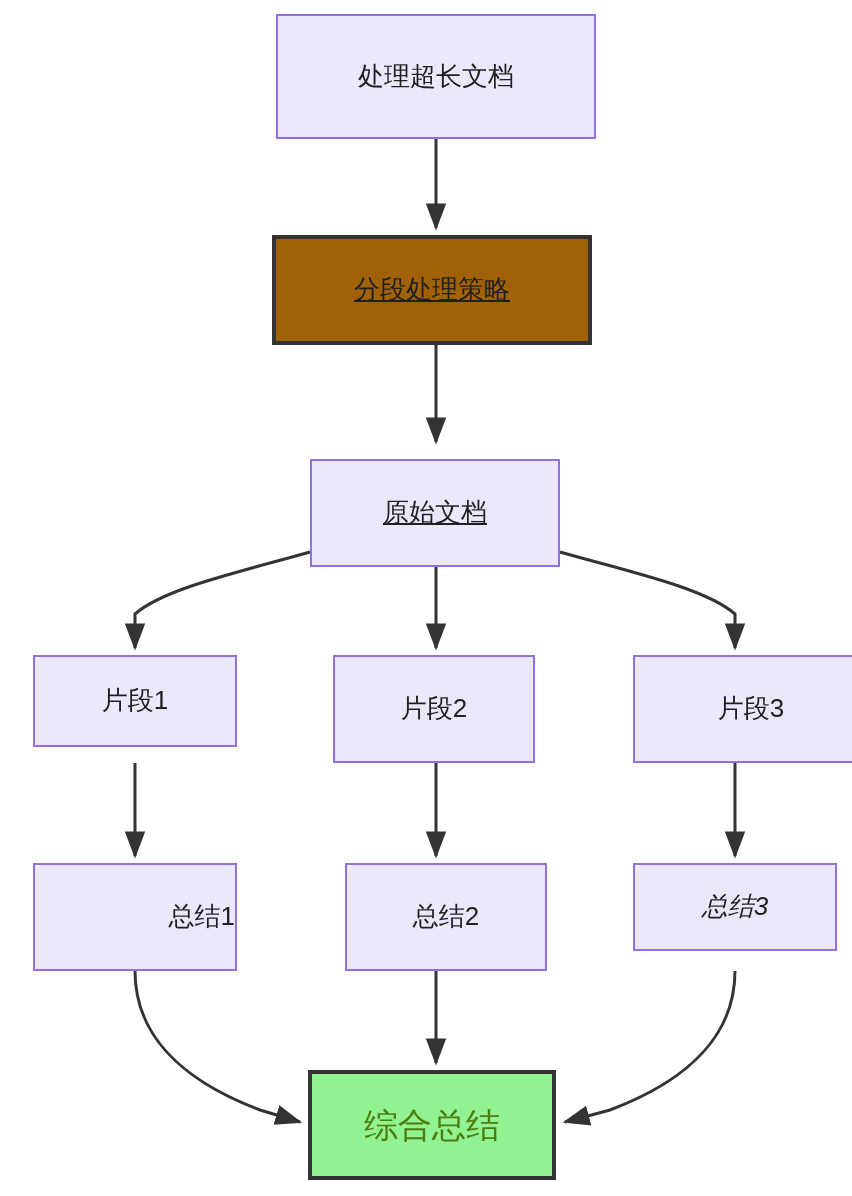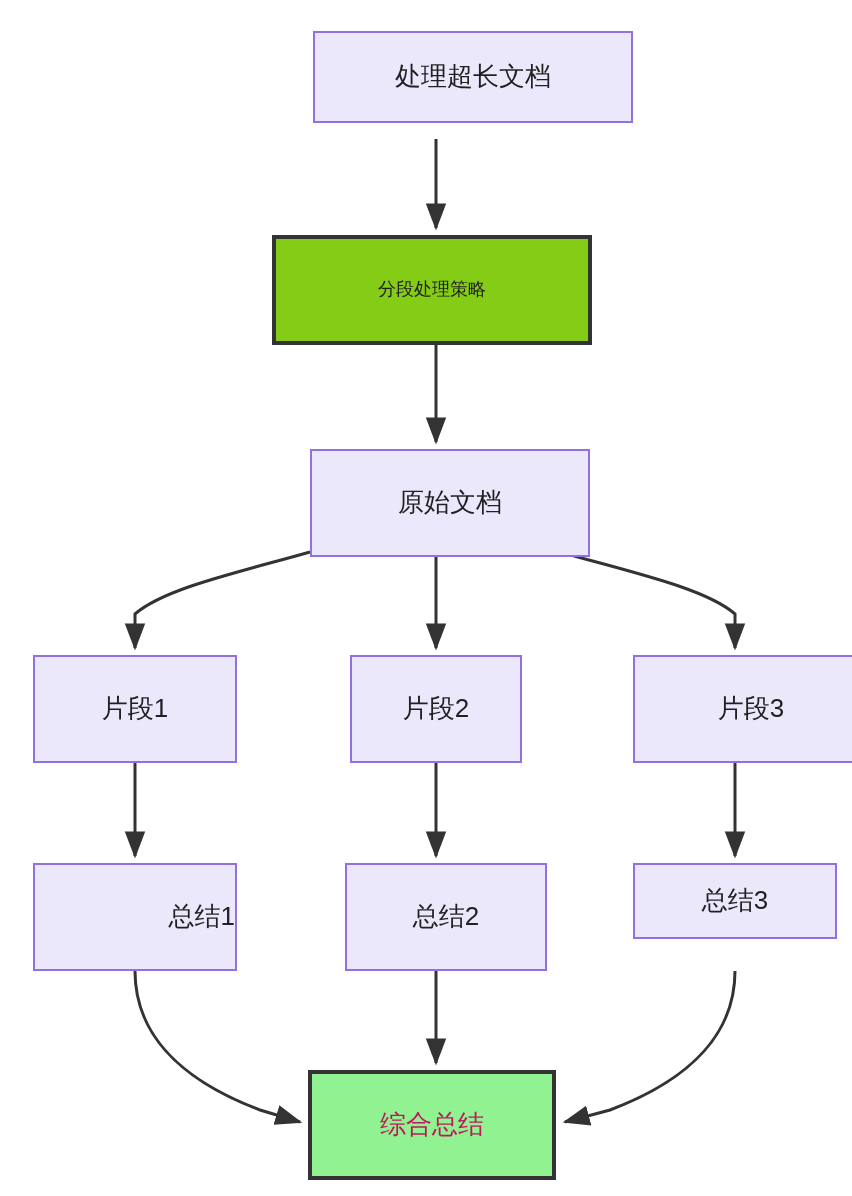--- a/index.html
+++ b/index.html
@@ -41,31 +41,32 @@
   }
   
   .node.style-default {
     background: #ebe8fc;
     border: 2px solid #9370e0;
     color: #1f2020;
     font-size: 26px;
   }
   
   .node.style-highlight {
-    background: #84cc16;
+    background: #a16207;
     border: 4px solid #333333;
     color: #1f2020;
-    font-size: 18px;
+    font-size: 26px;
+    text-decoration: underline;
   }
   
   .node.style-result {
     background: #90f291;
     border: 4px solid #333333;
-    color: #be185d;
-    font-size: 26px;
+    color: #4d7c0f;
+    font-size: 34px;
   }
 </style>
 </head>
 <body>
 
 <div id="diagram-root">
 
   <svg id="edge-layer" viewBox="0 0 852 1196" width="852" height="1196" xmlns="http://www.w3.org/2000/svg">
     <defs>
       <marker id="arrowhead" markerWidth="10" markerHeight="10" refX="8.2" refY="4" orient="auto" markerUnits="strokeWidth">
@@ -81,45 +82,45 @@
         <path d="M 135,763 L 135,856" fill="none" stroke="#333333" stroke-width="3" stroke-linecap="butt" marker-end="url(#arrowhead)"></path>
         <path d="M 436,763 L 436,856" fill="none" stroke="#333333" stroke-width="3" stroke-linecap="butt" marker-end="url(#arrowhead)"></path>
         <path d="M 735,763 L 735,856" fill="none" stroke="#333333" stroke-width="3" stroke-linecap="butt" marker-end="url(#arrowhead)"></path>
         <path d="M 135,971 C 135,1030 175,1078 260,1110 L 300,1122" fill="none" stroke="#333333" stroke-width="3" stroke-linecap="butt" marker-end="url(#arrowhead)"></path>
         <path d="M 436,971 L 436,1063" fill="none" stroke="#333333" stroke-width="3" stroke-linecap="butt" marker-end="url(#arrowhead)"></path>
         <path d="M 735,971 C 735,1030 695,1078 610,1110 L 565,1122" fill="none" stroke="#333333" stroke-width="3" stroke-linecap="butt" marker-end="url(#arrowhead)"></path>
       </g>
   </svg>
 
   <div id="nodes-group">
-      <div class="node style-default" style="left: 276px; top: 31px; width: 320px; height: 92px; margin-left: 37px;">
+      <div class="node style-default" style="left: 276px; top: 14px; width: 320px; height: 125px;">
         <span class="node-label">处理超长文档</span>
       </div>
       <div class="node style-highlight" style="left: 272px; top: 235px; width: 320px; height: 110px;">
         <span class="node-label">分段处理策略</span>
       </div>
-      <div class="node style-default" style="left: 310px; top: 449px; width: 280px; height: 108px;">
+      <div class="node style-default" style="left: 310px; top: 459px; width: 250px; height: 108px; text-decoration: underline;">
         <span class="node-label">原始文档</span>
       </div>
-      <div class="node style-default" style="left: 33px; top: 655px; width: 204px; height: 108px;">
+      <div class="node style-default" style="left: 33px; top: 655px; width: 204px; height: 92px;">
         <span class="node-label">片段1</span>
       </div>
-      <div class="node style-default" style="left: 350px; top: 655px; width: 172px; height: 108px;">
+      <div class="node style-default" style="left: 333px; top: 655px; width: 202px; height: 108px;">
         <span class="node-label">片段2</span>
       </div>
       <div class="node style-default" style="left: 633px; top: 655px; width: 236px; height: 108px;">
         <span class="node-label">片段3</span>
       </div>
       <div class="node style-default" style="left: 33px; top: 863px; width: 204px; height: 108px; justify-content: flex-end;">
         <span class="node-label">总结1</span>
       </div>
       <div class="node style-default" style="left: 335px; top: 863px; width: 202px; height: 108px; margin-left: 10px;">
         <span class="node-label">总结2</span>
       </div>
-      <div class="node style-default" style="left: 633px; top: 863px; width: 204px; height: 76px;">
+      <div class="node style-default" style="left: 633px; top: 863px; width: 204px; height: 88px; font-style: italic;">
         <span class="node-label">总结3</span>
       </div>
       <div class="node style-result" style="left: 308px; top: 1070px; width: 248px; height: 110px;">
         <span class="node-label">综合总结</span>
       </div>
     </div>
 
 </div>
 
 </body></html>

